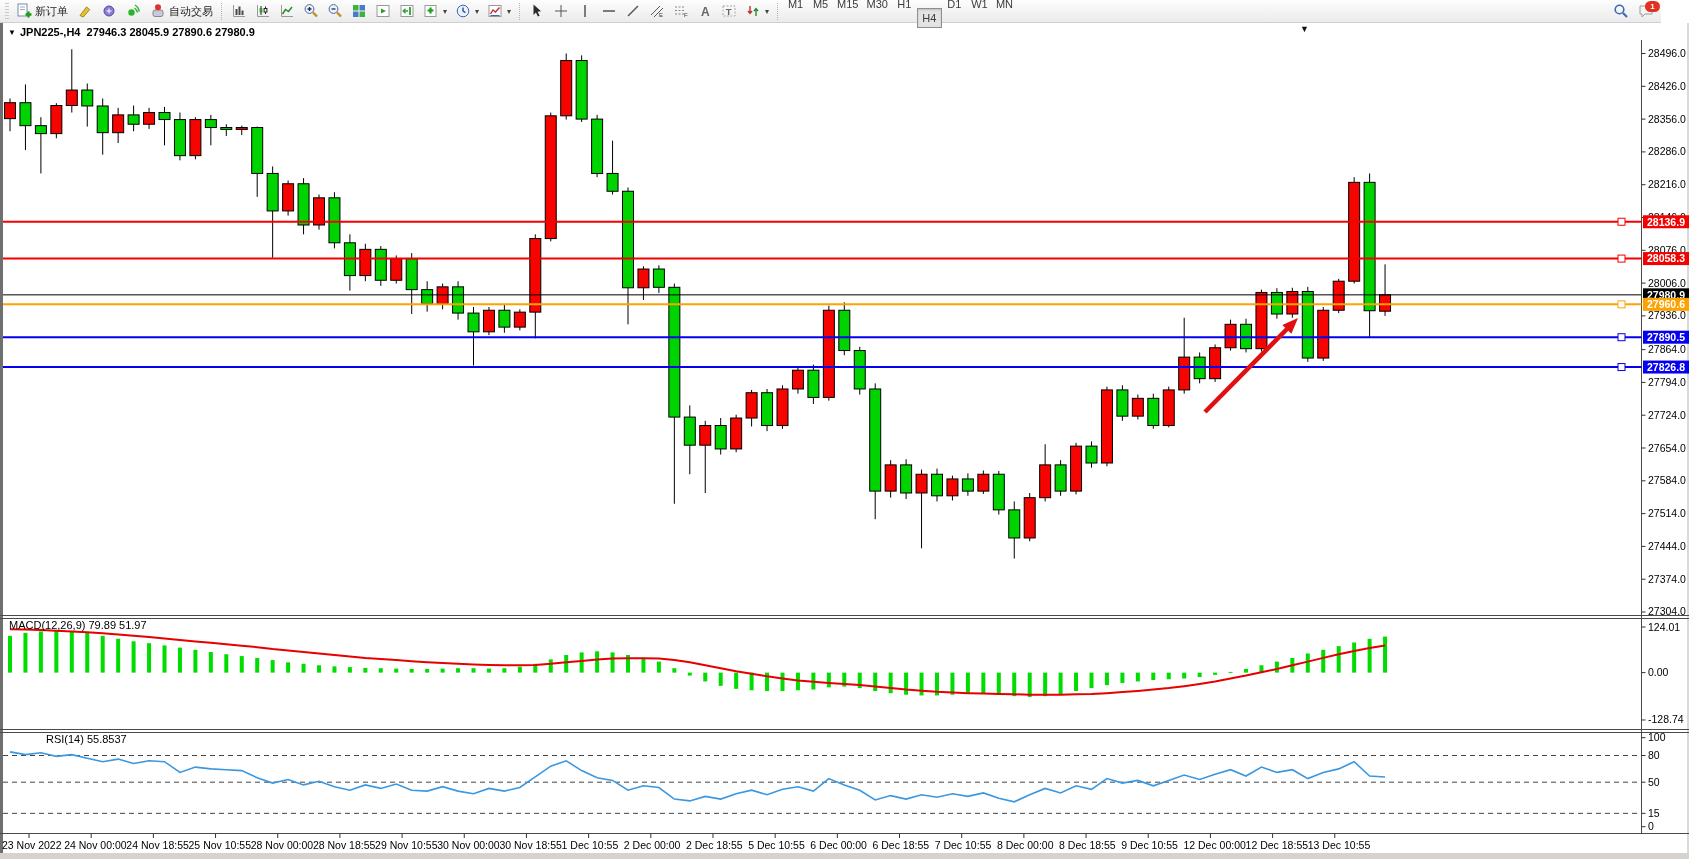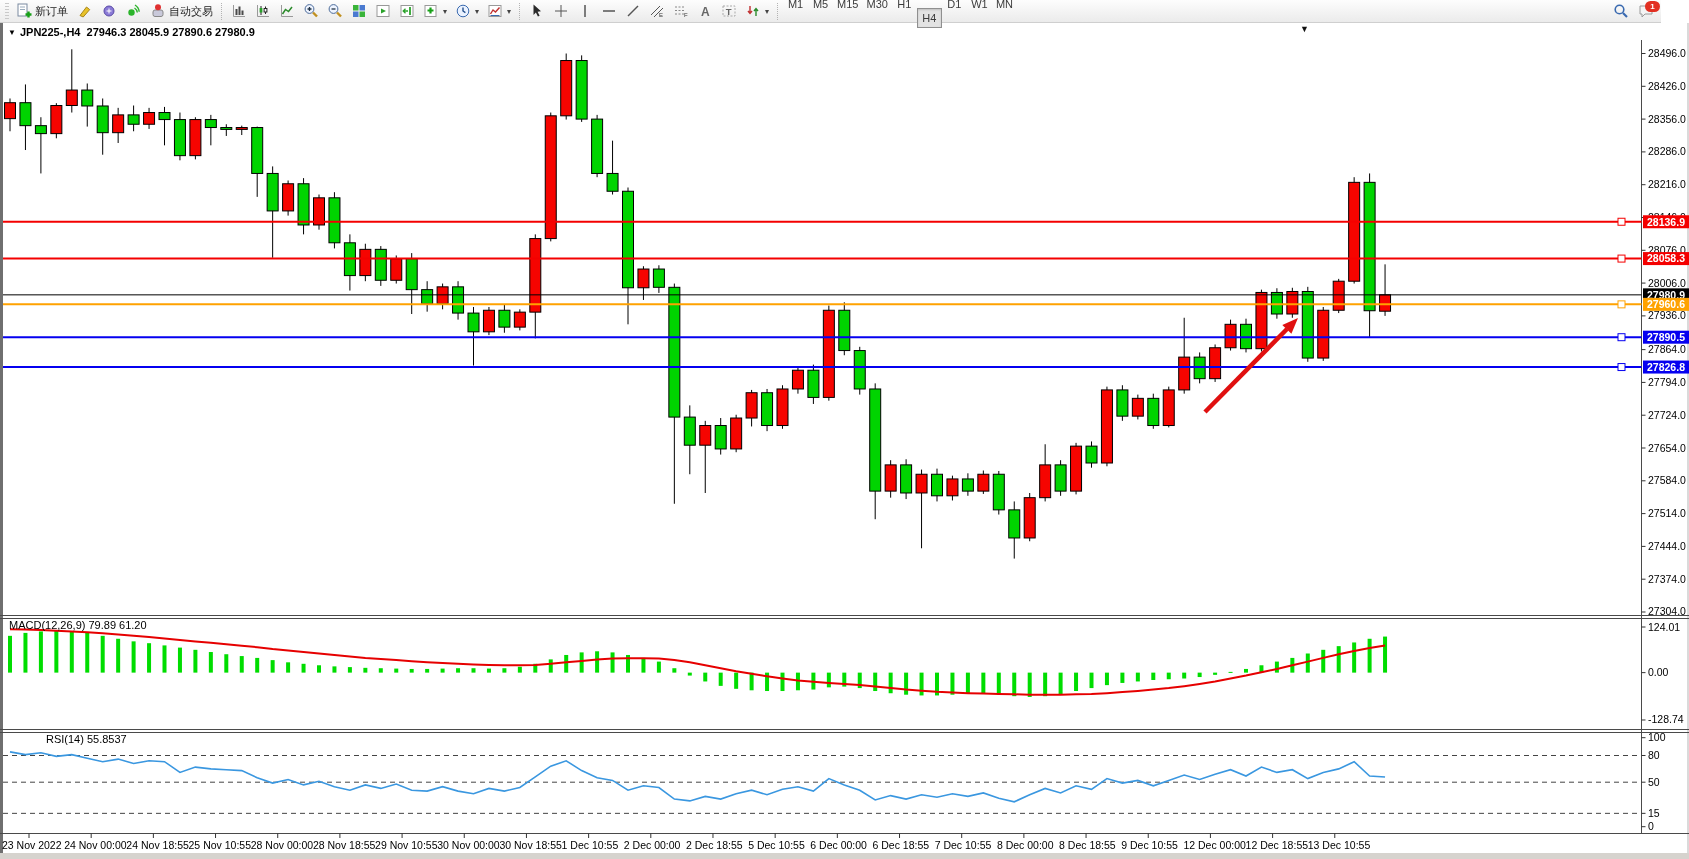--- a/index.html
+++ b/index.html
@@ -882,15 +882,15 @@
           </svg>
         </span>
       <span class="badge">1</span>
     </button>
   </div>
 
   <div class="ovl" id="symbol-bar">
     <span class="tri">▼</span><span>JPN225-,H4</span>&nbsp;&nbsp;<span>27946.3 28045.9 27890.6 27980.9</span>
   </div>
   <div class="ovl" id="chart-dd">▼</div>
-  <div class="ovl" id="macd-label">MACD(12,26,9) 79.89 61.20</div>
+  <div class="ovl" id="macd-label">MACD(12,26,9) 79.89 51.97</div>
   <div class="ovl" id="rsi-label">RSI(14) 55.8537</div>
 </div>
 
 </body></html>

